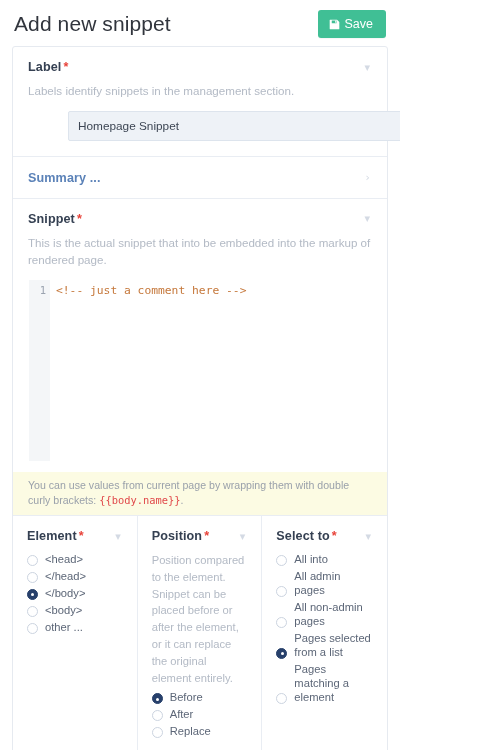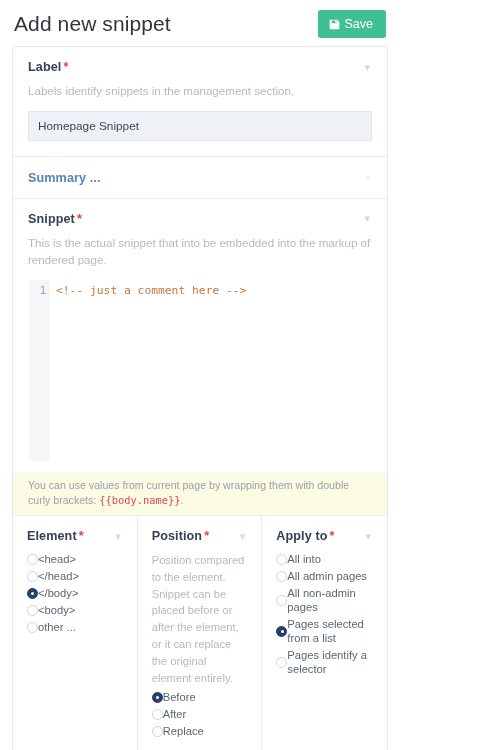--- a/index.html
+++ b/index.html
@@ -50,21 +50,21 @@
   .sect-desc {
     font-size: 11.6px; color: #b3bac5; margin-top: 9px; line-height: 1.45;
   }
   .summary-title { font-size: 12.6px; font-weight: bold; color: #5b82b8; letter-spacing:.1px; cursor:pointer;}
 
   
   .text-input {
     display:block; width: 100%; margin-top: 11px;
     background: #eef2f7; border: 1px solid #dde4ed; border-radius: 2px;
     padding: 7px 9px; font-size: 11.8px; color: #3d4654;
-    font-family: "Liberation Sans", sans-serif; outline: none;
+    font-family: "Liberation Sans", sans-serif; outline: none; margin-left: 40px;
   }
 
   
   .editor {
     margin-top: 11px; display:flex; background:#fff;
     border: 1px solid #fff; min-height: 183px;
   }
   .gutter {
     width: 21px; background: #f4f6f8; flex: 0 0 21px;
     font-family: "DejaVu Sans Mono", monospace; font-size: 10.5px;
@@ -79,21 +79,21 @@
     margin: 10px -15px -15px -15px; padding: 6px 15px 7px 15px;
     background: #fcfbe3; font-size: 10.6px; color: #9aa1ab; line-height:1.4;
   }
   .hint-code { font-family: "DejaVu Sans Mono", monospace; color: #e0484a; font-size: 10.4px; }
 
   
   .cols { display: flex; border-bottom: 1px solid #e9edf3; }
   .col { flex: 1 1 33.33%; padding: 13px 14px 16px 14px; border-right: 1px solid #e9edf3; min-height: 162px; }
   .col:last-child { border-right: none; }
   .radios { margin-top: 9px; }
-  .radio-row { display:flex; align-items:center; margin-bottom: 3px; cursor:pointer; }
+  .radio-row { display:flex; align-items:flex-end; gap:7px; margin-bottom: 3px; cursor:pointer; }
   .radio {
     width: 11px; height: 11px; border-radius: 50%;
     border: 1px solid #ccd4e0; background: #fff; flex: 0 0 11px;
     position: relative;
   }
   .radio.on { background: #27406b; border-color: #27406b; }
   .radio.on::after {
     content:""; position:absolute; left: 3.2px; top: 3.2px;
     width: 3.2px; height: 3.2px; border-radius:50%; background:#fff;
   }
@@ -213,21 +213,21 @@
           <div class="radio-row">
             <span class="radio"></span>
             <span class="radio-label">Replace</span>
           </div>
         </div>
       </div>
 
       <div class="col">
         <div class="sect-head">
           <div class="sect-title">
-            <span>Apply to</span><span class="req">*</span>
+            <span>Select to</span><span class="req">*</span>
           </div>
           <span class="chev">▾</span>
         </div>
         <div class="radios">
           <div class="radio-row">
             <span class="radio"></span>
             <span class="radio-label">All into</span>
           </div>
           <div class="radio-row">
             <span class="radio"></span>
@@ -236,21 +236,21 @@
           <div class="radio-row">
             <span class="radio"></span>
             <span class="radio-label">All non-admin pages</span>
           </div>
           <div class="radio-row">
             <span class="radio on"></span>
             <span class="radio-label">Pages selected from a list</span>
           </div>
           <div class="radio-row">
             <span class="radio"></span>
-            <span class="radio-label">Pages identify a selector</span>
+            <span class="radio-label">Pages matching a element</span>
           </div>
         </div>
       </div>
 
     </div>
 
     <div class="sect">
       <div class="sect-head">
         <div class="sect-title">Select pages</div>
         <span class="chev">▾</span>

